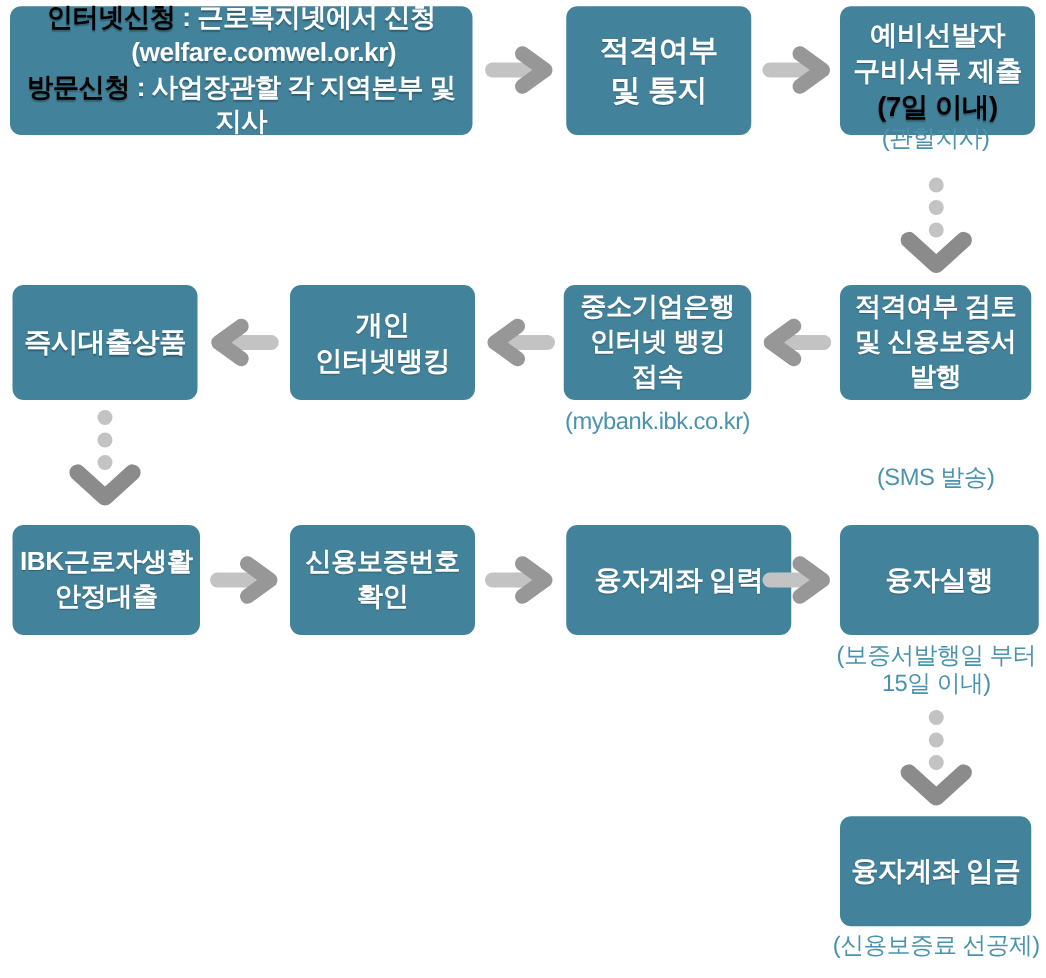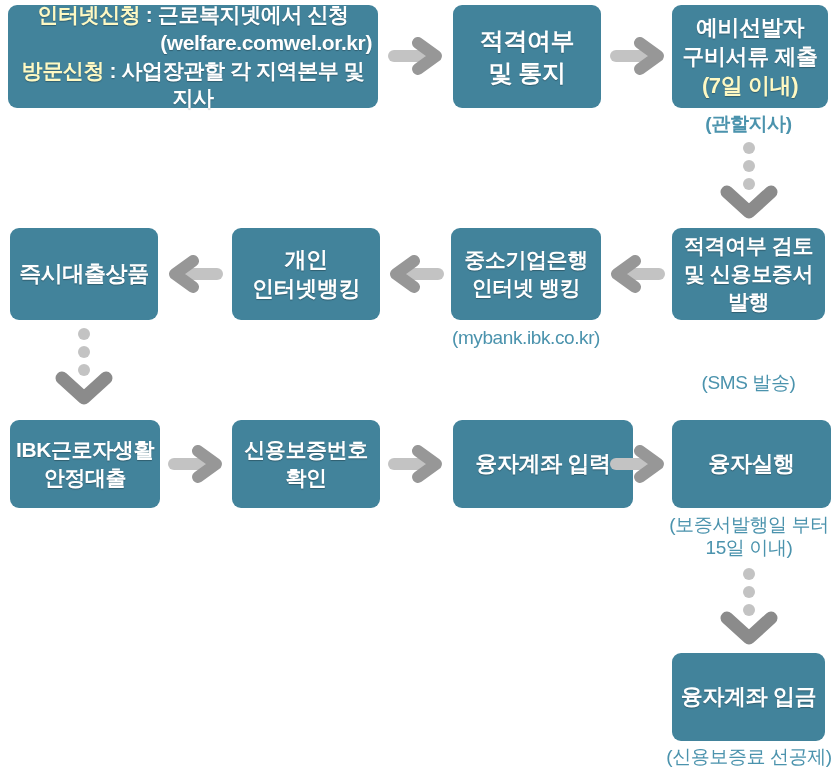--- a/index.html
+++ b/index.html
@@ -30,21 +30,21 @@
     justify-content: center;
     text-align: center;
     color: #ffffff;
     font-weight: bold;
     line-height: 1.32;
     letter-spacing: -0.4px;
     text-shadow: 0 1px 1px rgba(0,0,0,0.28);
     padding: 4px 6px;
   }
   .box .line { display: block; }
-  .hl { color: #fef9c3; }
+  .hl { color: #000000; }
 
   
   .caption {
     position: absolute;
     text-align: center;
     color: #4b93ad;
     font-size: 19px;
     line-height: 1.22;
     letter-spacing: -0.4px;
     white-space: pre-line;
@@ -80,21 +80,21 @@
 </head>
 <body>
 
 <div id="canvas">
 
   <div class="box" style="left:8px; top:5px; width:370px; height:103px; font-size:21px;">
     <div>
       <span class="line">
         <span class="hl">인터넷신청</span><span> : 근로복지넷에서 신청</span>
       </span>
-      <span class="line" style="margin-left:36px;text-align:right;">(welfare.comwel.or.kr)</span>
+      <span class="line" style="margin-left:36px;">(welfare.comwel.or.kr)</span>
       <span class="line">
         <span class="hl">방문신청</span><span> : 사업장관할 각 지역본부 및 지사</span>
       </span>
     </div>
   </div>
 
   <div class="arrow-h" style="left:388px; top:34px; width:58px;">
     <div class="bar" style="left:0; width:40px;"></div>
     <svg width="58" height="44" viewBox="0 0 58 44">
       <polyline points="30,9 48,22 30,35" fill="none" stroke="#979797" stroke-width="12" stroke-linecap="round" stroke-linejoin="round"></polyline>
@@ -116,21 +116,21 @@
   </div>
 
   <div class="box" style="left:672px; top:5px; width:156px; height:103px; font-size:22px;">
     <div>
       <span class="line">예비선발자</span>
       <span class="line">구비서류 제출</span>
       <span class="line hl">(7일 이내)</span>
     </div>
   </div>
 
-  <div class="caption" style="left:672px; top:112px; width:153px;font-weight:bold;">(관할지사)</div>
+  <div class="caption" style="left:672px; top:100px; width:153px;">(관할지사)</div>
 
   <div class="arrow-v" style="left:714px; top:142px; width:70px; height:82px;">
     <div class="dot" style="top:0;"></div>
     <div class="dot" style="top:18px;"></div>
     <div class="dot" style="top:36px;"></div>
     <svg width="70" height="82" viewBox="0 0 70 82">
       <polyline points="13,50 35,70 57,50" fill="none" stroke="#8b8b8b" stroke-width="13" stroke-linecap="round" stroke-linejoin="round"></polyline>
     </svg>
   </div>
 
@@ -147,20 +147,21 @@
     <div class="bar" style="right:0; width:40px;"></div>
     <svg width="58" height="44" viewBox="0 0 58 44">
       <polyline points="28,9 10,22 28,35" fill="none" stroke="#979797" stroke-width="12" stroke-linecap="round" stroke-linejoin="round"></polyline>
     </svg>
   </div>
 
   <div class="box" style="left:451px; top:228px; width:150px; height:92px; font-size:21px;">
     <div>
       <span class="line">중소기업은행</span>
       <span class="line">인터넷 뱅킹</span>
+      <span class="line">접속</span>
     </div>
   </div>
   <div class="caption" style="left:426px; top:326px; width:200px;">(mybank.ibk.co.kr)</div>
 
   <div class="arrow-h" style="left:386px; top:252px; width:58px;">
     <div class="bar" style="right:0; width:40px;"></div>
     <svg width="58" height="44" viewBox="0 0 58 44">
       <polyline points="28,9 10,22 28,35" fill="none" stroke="#979797" stroke-width="12" stroke-linecap="round" stroke-linejoin="round"></polyline>
     </svg>
   </div>

